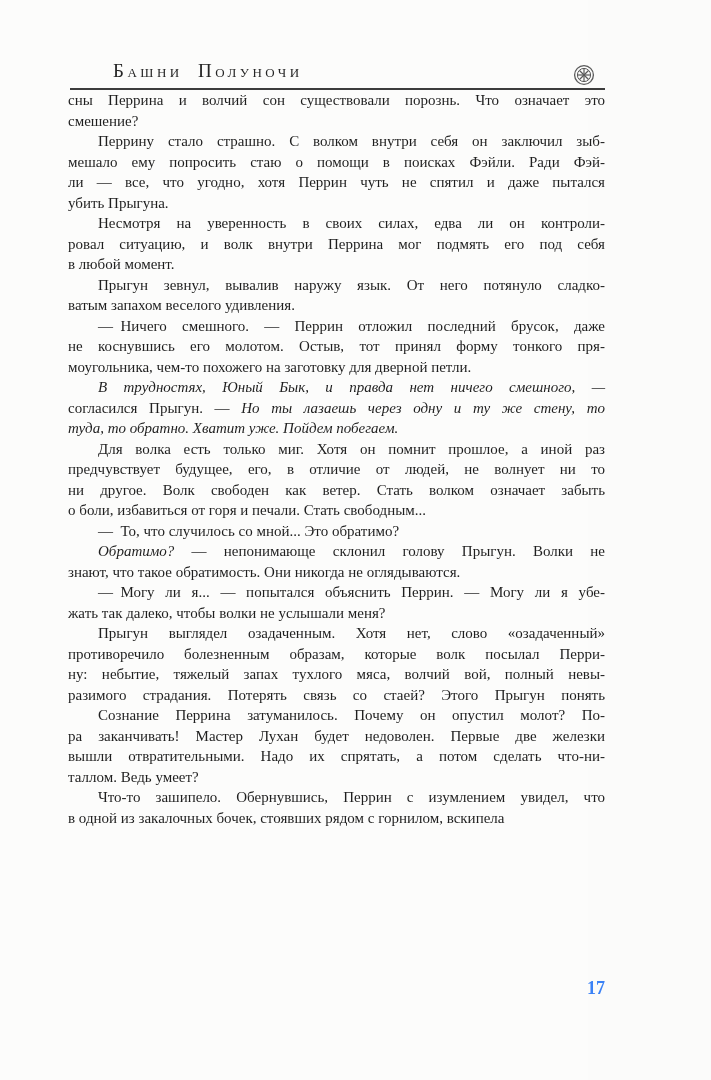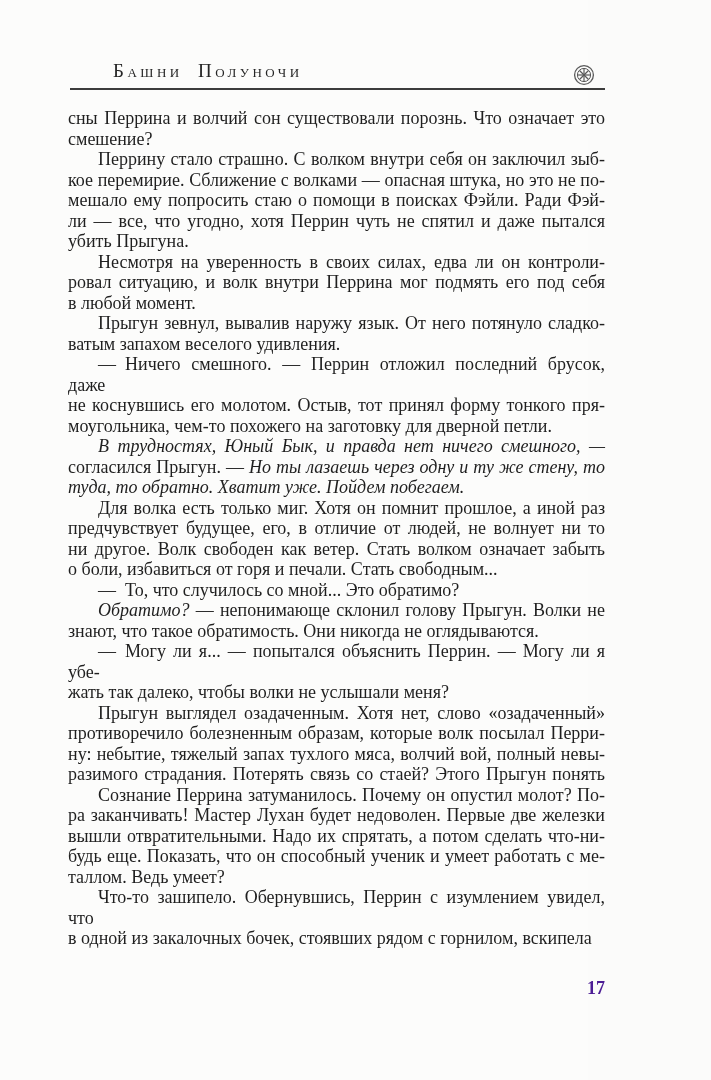--- a/index.html
+++ b/index.html
@@ -21,33 +21,33 @@
     color: #262626; white-space: nowrap;
   }
   .ornament { position: absolute; right: 10px; top: 8px; width: 22px; height: 22px; }
   .header-rule {
     position: absolute; left: 0; top: 32px; width: 535px;
     border-top: 2px solid #3c3c3c; height: 0;
   }
 
   
   .body-text {
-    position: absolute; left: 68px; top: 108px; width: 537px;
-    font-size: 18px; line-height: 20.5px;
+    position: absolute; left: 68px; top: 90px; width: 537px;
+    font-size: 15px; line-height: 20.5px;
     text-rendering: optimizeLegibility;
   }
   .line { text-align: justify; text-align-last: justify; white-space: normal; }
   .line.indent { text-indent: 30px; }
   .line.last { text-align-last: left; }
   .it { font-style: italic; }
 
   
   .page-number {
     position: absolute; left: 68px; top: 978px; width: 537px;
-    text-align: right; font-size: 18px; font-weight: bold; color: #4c1d95;
+    text-align: right; font-size: 18px; font-weight: bold; color: #3b82f6;
   }
 </style>
 </head>
 <body>
 
 <div class="page">
 
   <div class="running-header">
     <div class="header-title">Башни Полуночи</div>
     <div class="ornament">
@@ -69,21 +69,20 @@
     <div class="header-rule"></div>
   </div>
 
   <div class="body-text">
       <div>
         <div class="line"><span>сны Перрина и волчий сон существовали порознь. Что означает это</span></div>
         <div class="line last"><span>смешение?</span></div>
       </div>
       <div>
         <div class="line indent"><span>Перрину стало страшно. С волком внутри себя он заключил зыб-</span></div>
-        <div class="line"><span>кое перемирие. Сближение с волками — опасная штука, но это не по-</span></div>
         <div class="line"><span>мешало ему попросить стаю о помощи в поисках Фэйли. Ради Фэй-</span></div>
         <div class="line"><span>ли — все, что угодно, хотя Перрин чуть не спятил и даже пытался</span></div>
         <div class="line last"><span>убить Прыгуна.</span></div>
       </div>
       <div>
         <div class="line indent"><span>Несмотря на уверенность в своих силах, едва ли он контроли-</span></div>
         <div class="line"><span>ровал ситуацию, и волк внутри Перрина мог подмять его под себя</span></div>
         <div class="line last"><span>в любой момент.</span></div>
       </div>
       <div>
@@ -120,21 +119,20 @@
       <div>
         <div class="line indent"><span>Прыгун выглядел озадаченным. Хотя нет, слово «озадаченный»</span></div>
         <div class="line"><span>противоречило болезненным образам, которые волк посылал Перри-</span></div>
         <div class="line"><span>ну: небытие, тяжелый запах тухлого мяса, волчий вой, полный невы-</span></div>
         <div class="line"><span>разимого страдания. Потерять связь со стаей? Этого Прыгун понять</span></div>
       </div>
       <div>
         <div class="line indent"><span>Сознание Перрина затуманилось. Почему он опустил молот? По-</span></div>
         <div class="line"><span>ра заканчивать! Мастер Лухан будет недоволен. Первые две железки</span></div>
         <div class="line"><span>вышли отвратительными. Надо их спрятать, а потом сделать что-ни-</span></div>
-        <div class="line"><span>будь еще. Показать, что он способный ученик и умеет работать с ме-</span></div>
         <div class="line last"><span>таллом. Ведь умеет?</span></div>
       </div>
       <div>
         <div class="line indent"><span>Что-то зашипело. Обернувшись, Перрин с изумлением увидел, что</span></div>
         <div class="line last"><span>в одной из закалочных бочек, стоявших рядом с горнилом, вскипела</span></div>
       </div>
     </div>
 
   <div class="page-number">17</div>
 

